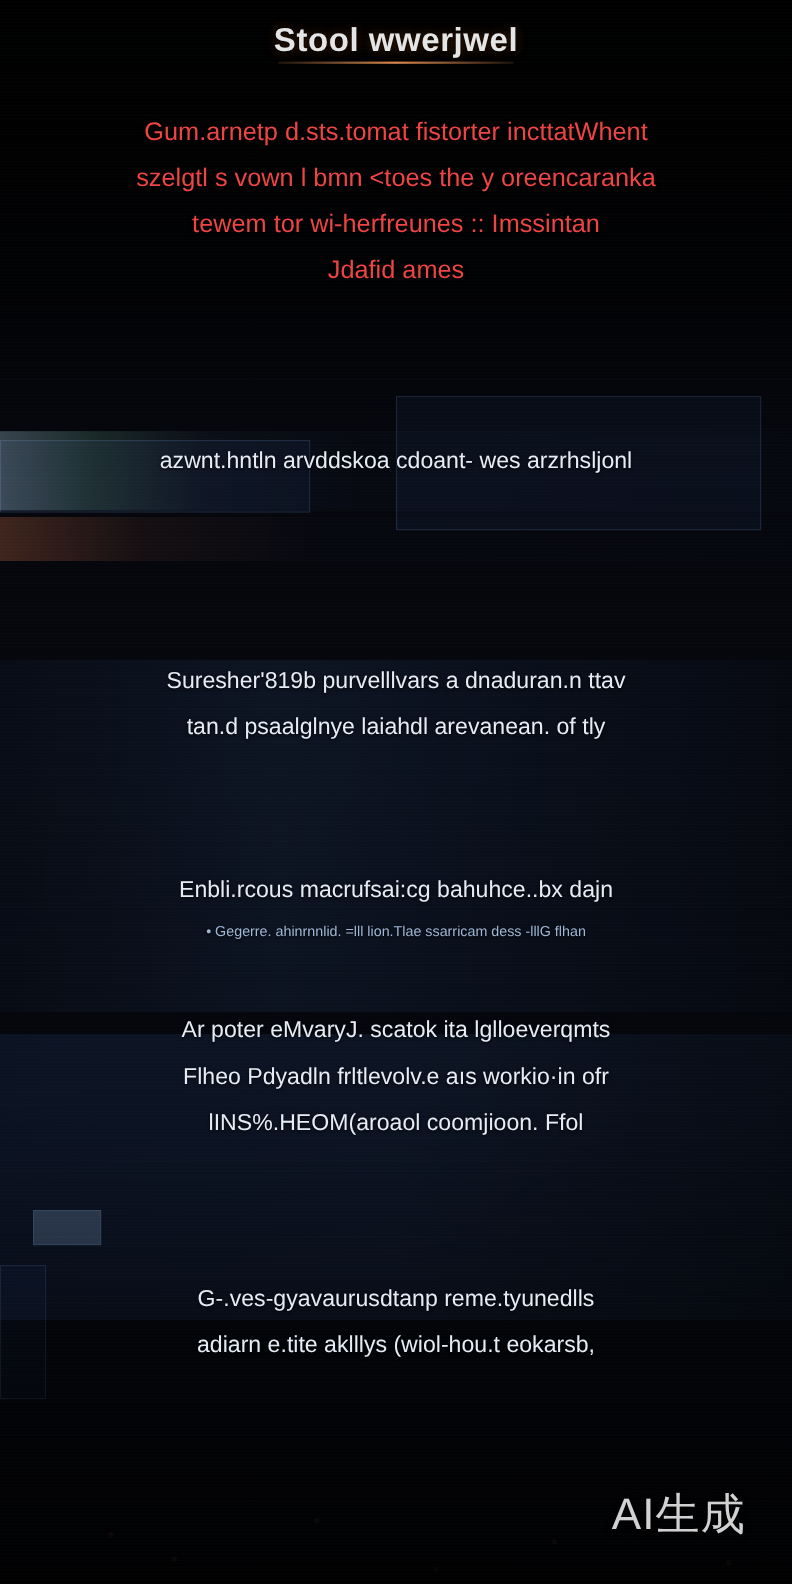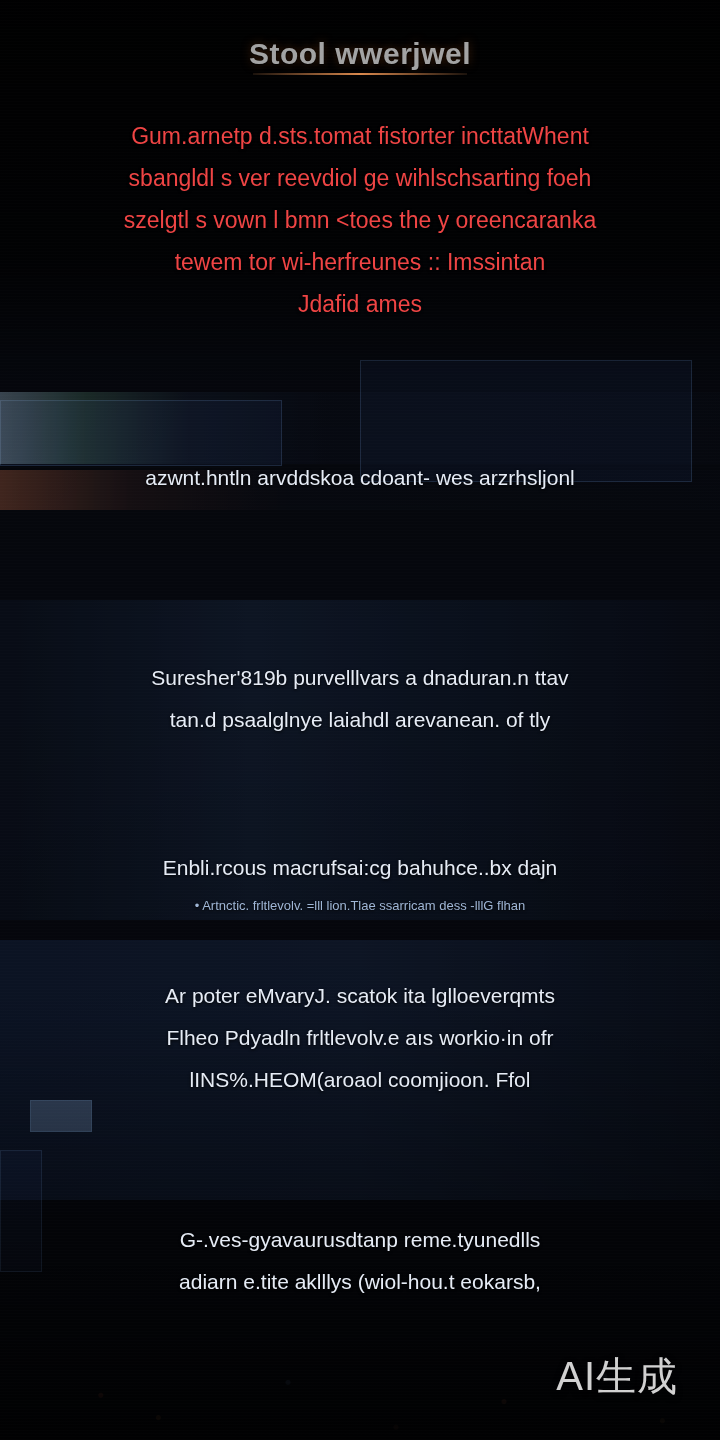--- a/index.html
+++ b/index.html
@@ -89,25 +89,25 @@
   
   .content {
     position: absolute;
     inset: 0;
     padding: 0 34px;
     box-sizing: border-box;
     color: #e9eef7;
     text-align: center;
   }
   .title {
-    margin-top: 37px;
+    margin-top: 20px;
     font-size: 30px;
     font-weight: bold;
     letter-spacing: 0.5px;
-    color: #a3a3a3;
+    color: #e5e5e5;
     text-shadow: 0 1px 2px rgba(0,0,0,0.9), 0 0 10px rgba(120,60,20,0.55);
     filter: blur(0.35px);
     text-align: center;
   }
   .title-underline {
     width: 214px;
     height: 2px;
     margin: 2px auto 0 auto;
     background: linear-gradient(90deg, rgba(255,170,110,0.1), rgba(255,160,90,0.85), rgba(255,170,110,0.1));
     filter: blur(0.6px);
@@ -175,38 +175,37 @@
   <div class="speck"></div>
   <div class="bg2"></div>
 
   <div class="content">
 
     <div class="title">Stool wwerjwel</div>
     <div class="title-underline"></div>
 
     <div class="lead">
       <div>Gum.arnetp d.sts.tomat fistorter incttatWhent</div>
-      <div>sbangldl s ver reevdiol ge wihlschsarting foeh</div>
       <div>szelgtl s vown l bmn &lt;toes the y oreencaranka</div>
       <div>tewem tor wi-herfreunes :: Imssintan</div>
       <div>Jdafid ames</div>
     </div>
 
     <div class="sec s1">
       <div>azwnt.hntln arvddskoa cdoant- wes arzrhsljonl</div>
     </div>
 
     <div class="sec s2">
       <div>Suresher'819b purvelllvars a dnaduran.n ttav</div>
       <div>tan.d psaalglnye laiahdl arevanean. of tly</div>
     </div>
 
     <div class="sec s3">
       <div>Enbli.rcous macrufsai:cg bahuhce..bx dajn</div>
-      <div class="sub">•  Artnctic. frltlevolv. =lll lion.Tlae ssarricam dess -lllG flhan</div>
+      <div class="sub">•  Gegerre. ahinrnnlid. =lll lion.Tlae ssarricam dess -lllG flhan</div>
     </div>
 
     <div class="sec s4">
       <div>Ar poter eMvaryJ. scatok ita lglloeverqmts</div>
       <div>Flheo Pdyadln frltlevolv.e aıs workio·in ofr</div>
       <div>lINS%.HEOM(aroaol coomjioon. Ffol</div>
     </div>
 
     <div class="sec s5">
       <div>G-.ves-gyavaurusdtanp reme.tyunedlls</div>

